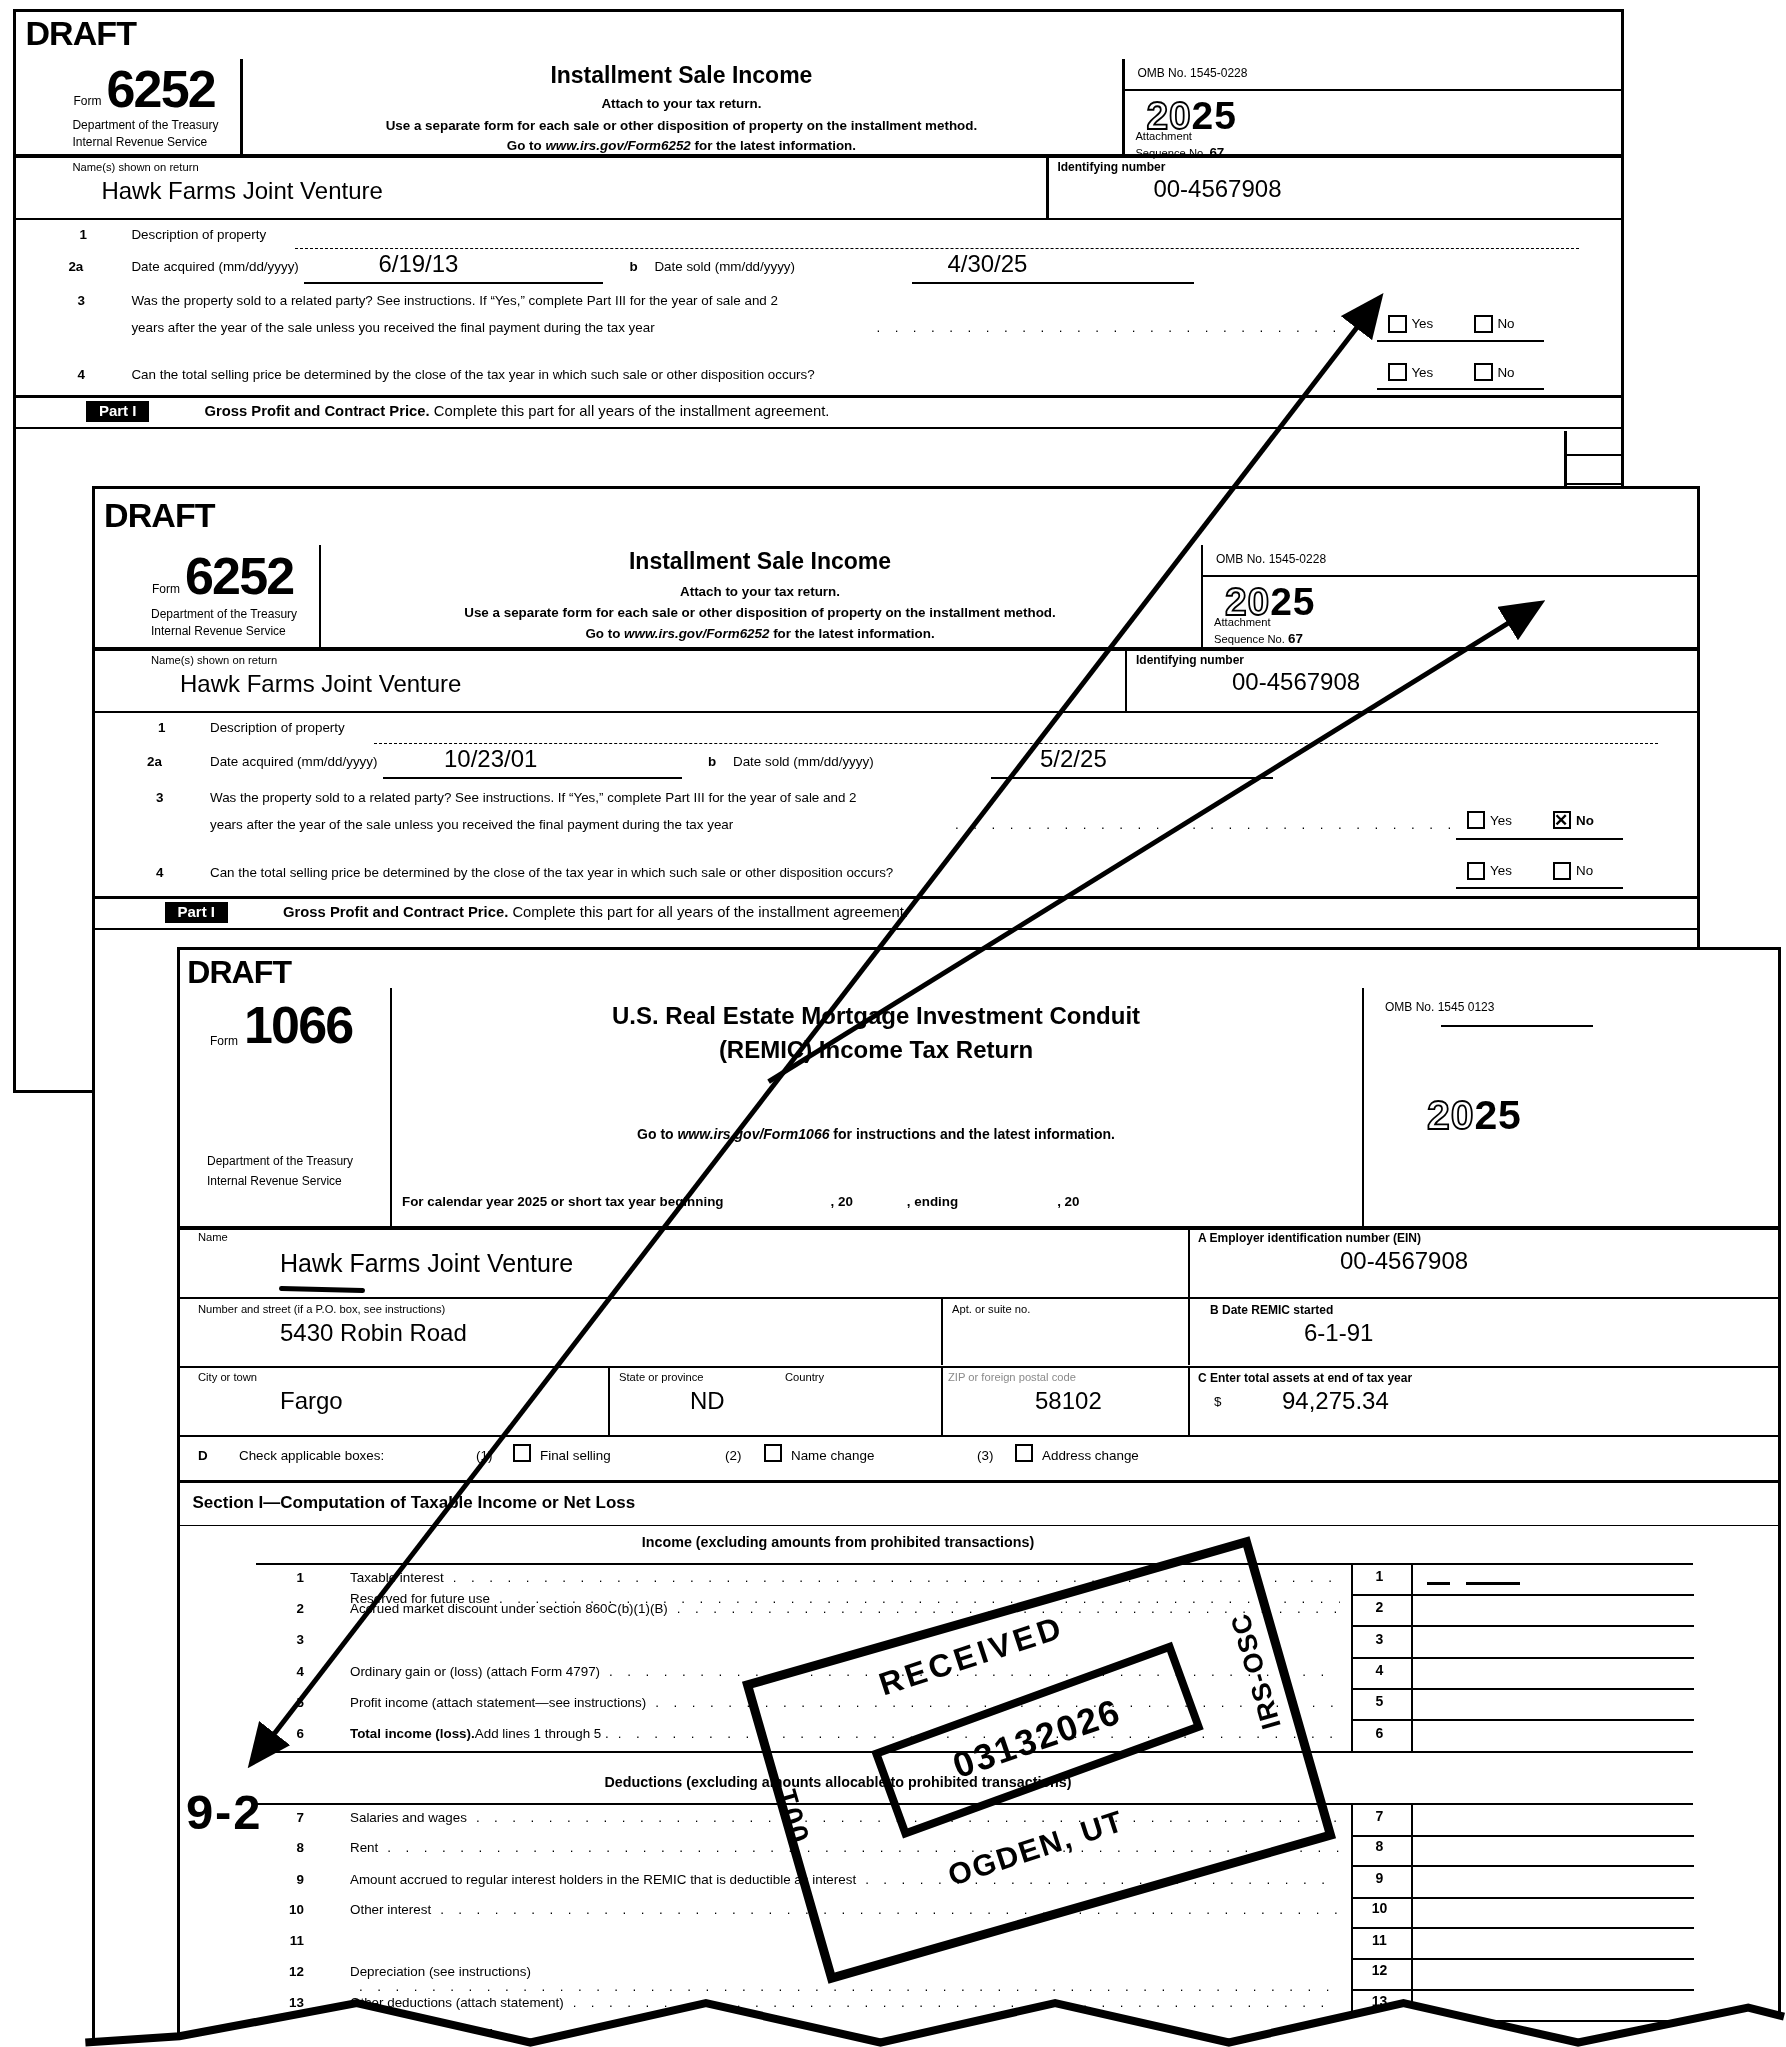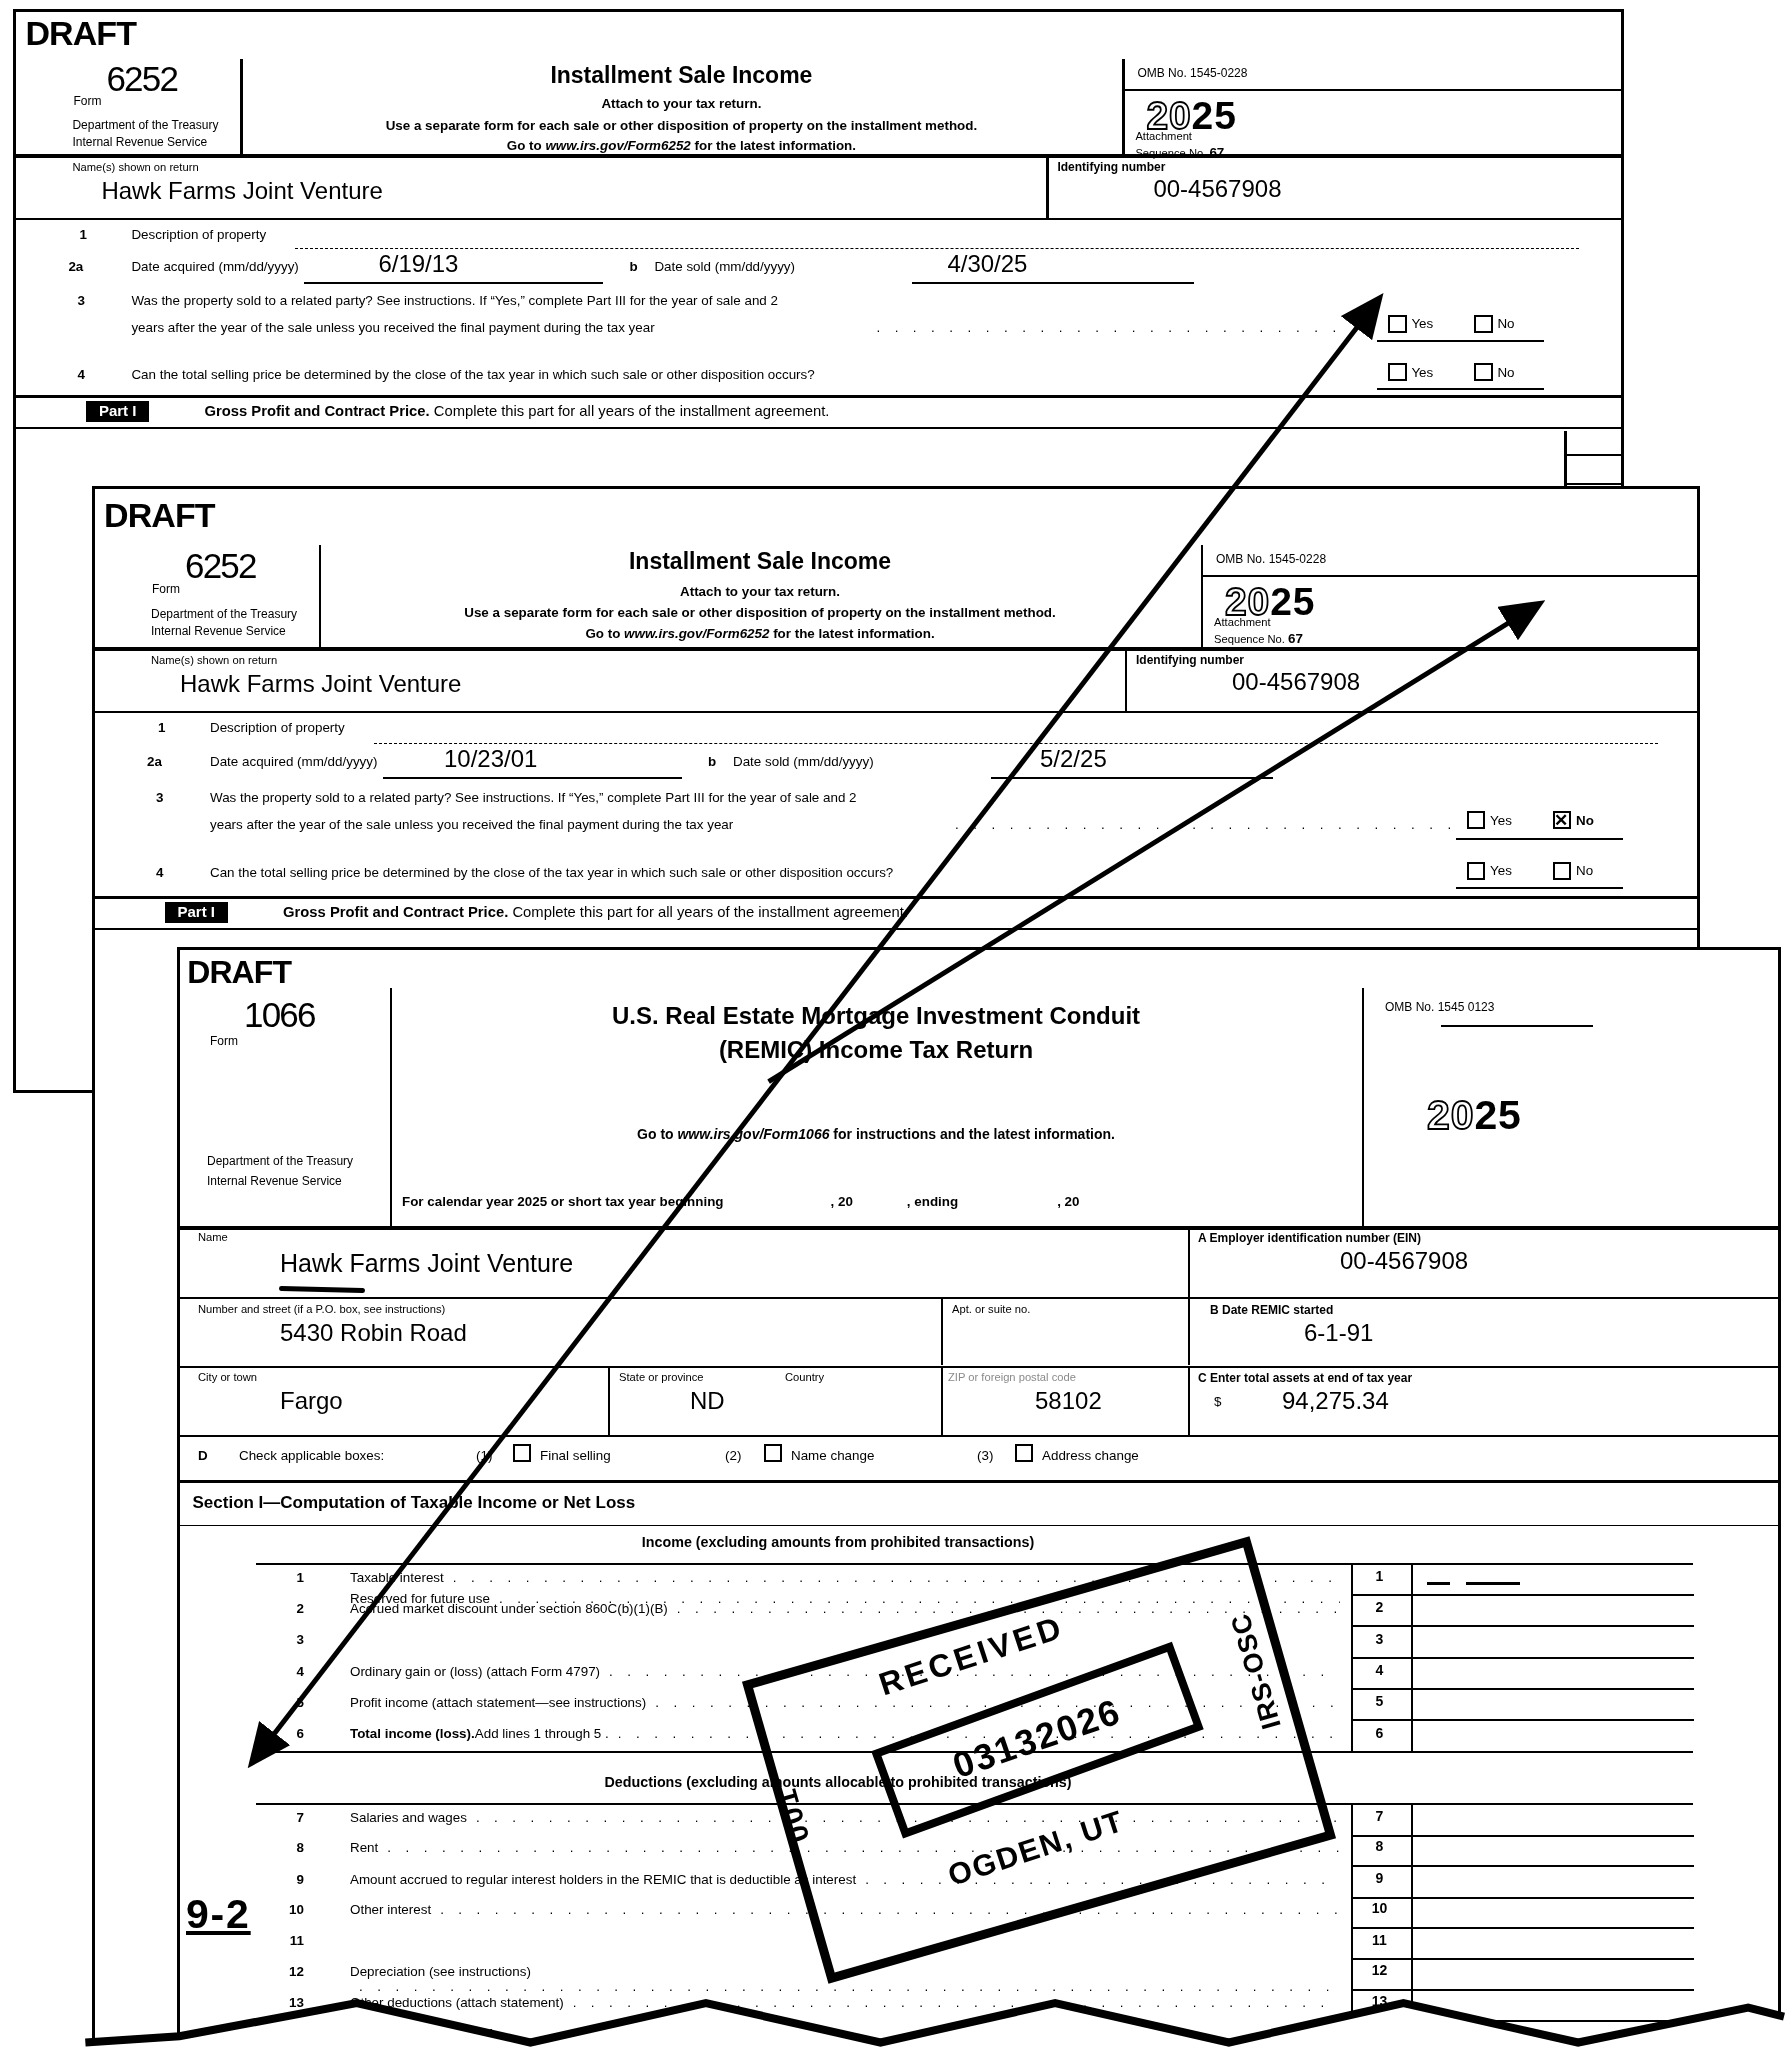--- a/index.html
+++ b/index.html
@@ -13,41 +13,41 @@
   .sm{font-size:12px;}
   .t15{font-size:13.4px;}
   .val{font-size:24px;white-space:nowrap;}
   .vline{position:absolute;width:2.2px;background:#000;}
   .hline{position:absolute;height:2.2px;background:#000;}
   .thick{height:3.6px;}
   .dashedline{position:absolute;border-top:1.8px dashed #000;}
   .cb{position:absolute;width:14.3px;height:14.3px;border:2.2px solid #000;background:#fff;}
   .cb.x::before{content:"\2715";position:absolute;left:-0.9px;top:-2.7px;font-size:17px;font-weight:bold;color:#000;}
   .draft{font-size:34px;font-weight:bold;letter-spacing:-0.9px;}
-  .formnum{font-size:35px;font-weight:normal;letter-spacing:-1.8px;}
+  .formnum{font-size:52px;font-weight:bold;letter-spacing:-1.8px;}
   .yrO{color:#fff;-webkit-text-stroke:1.8px #000;text-shadow:0 0 0 #000;}
   .yr{font-size:39px;font-weight:bold;letter-spacing:0.9px;white-space:nowrap;}
   .title{font-weight:bold;white-space:nowrap;}
   .ctr{text-align:center;}
   .dotrow{position:absolute;display:flex;white-space:nowrap;font-size:13.4px;overflow:hidden;}
   .dots{flex:1;overflow:hidden;white-space:nowrap;letter-spacing:5.4px;padding-left:9px;}
   .dots::before{content:". . . . . . . . . . . . . . . . . . . . . . . . . . . . . . . . . . . . . . . . . . . . . . . . . . . . . . . . . . . . . . . . . . . . . .";}
   .partbar{position:absolute;left:0;right:0;border-top:3.6px solid #000;border-bottom:2.7px solid #000;height:29px;}
   .partlabel{position:absolute;left:70px;top:2.7px;background:#000;color:#fff;font-weight:bold;font-size:15px;padding:1.8px 12.5px 2.7px 12.5px;}
   .parttitle{position:absolute;left:188px;top:4.5px;font-size:14.8px;white-space:nowrap;}
   .rownum{position:absolute;width:49px;text-align:right;font-weight:bold;font-size:13.4px;}
   .cellnum{position:absolute;width:57px;text-align:center;font-weight:bold;font-size:14px;}
   .stamp{position:absolute;left:775px;top:1603px;width:510px;height:296px;border:9px solid #000;transform:rotate(-16deg);background:transparent;}
   .stamp .rcv{position:absolute;left:0;right:72px;top:10.7px;text-align:center;font-size:32px;font-weight:bold;letter-spacing:3.6px;transform:rotate(-2deg);}
   .stamp .datebox{position:absolute;left:99px;top:82px;width:304px;height:77px;border:8px solid #000;transform:rotate(-4deg);}
   .stamp .date{position:absolute;left:0;right:0;top:16px;text-align:center;font-size:36px;font-weight:bold;letter-spacing:1.8px;transform:rotate(1deg);}
   .stamp .batch{position:absolute;left:-25px;top:116px;font-size:30px;font-weight:bold;transform:rotate(-90deg);letter-spacing:1.8px;}
   .stamp .org{position:absolute;right:-38px;top:107px;font-size:27px;font-weight:bold;transform:rotate(-90deg);letter-spacing:0.9px;}
   .stamp .office{position:absolute;left:0;right:54px;top:215px;text-align:center;font-size:30px;font-weight:bold;letter-spacing:1.8px;transform:rotate(-2deg);}
-  .figlabel{position:absolute;left:186px;top:1891px;font-size:41px;font-weight:bold;letter-spacing:1.8px;z-index:40;text-decoration:underline;}
+  .figlabel{position:absolute;left:186px;top:1784px;font-size:49px;font-weight:bold;letter-spacing:1.8px;z-index:40;}
   svg.overlay{position:absolute;left:0;top:0;z-index:30;pointer-events:none;}
   .hawkline{position:absolute;background:#000;height:4.5px;border-radius:2.7px;transform:rotate(1.5deg);}
 </style>
 </head>
 <body>
 
 <div class="sheet" style="left:13.4px;top:9px;width:1605px;height:1078px;z-index:1;">
   <div class="p draft" style="left:9px;top:1.8px;">DRAFT</div>
   <div class="vline" style="left:224px;top:47px;height:95px;"></div>
   <div class="vline" style="left:1106px;top:47px;height:95px;"></div>

